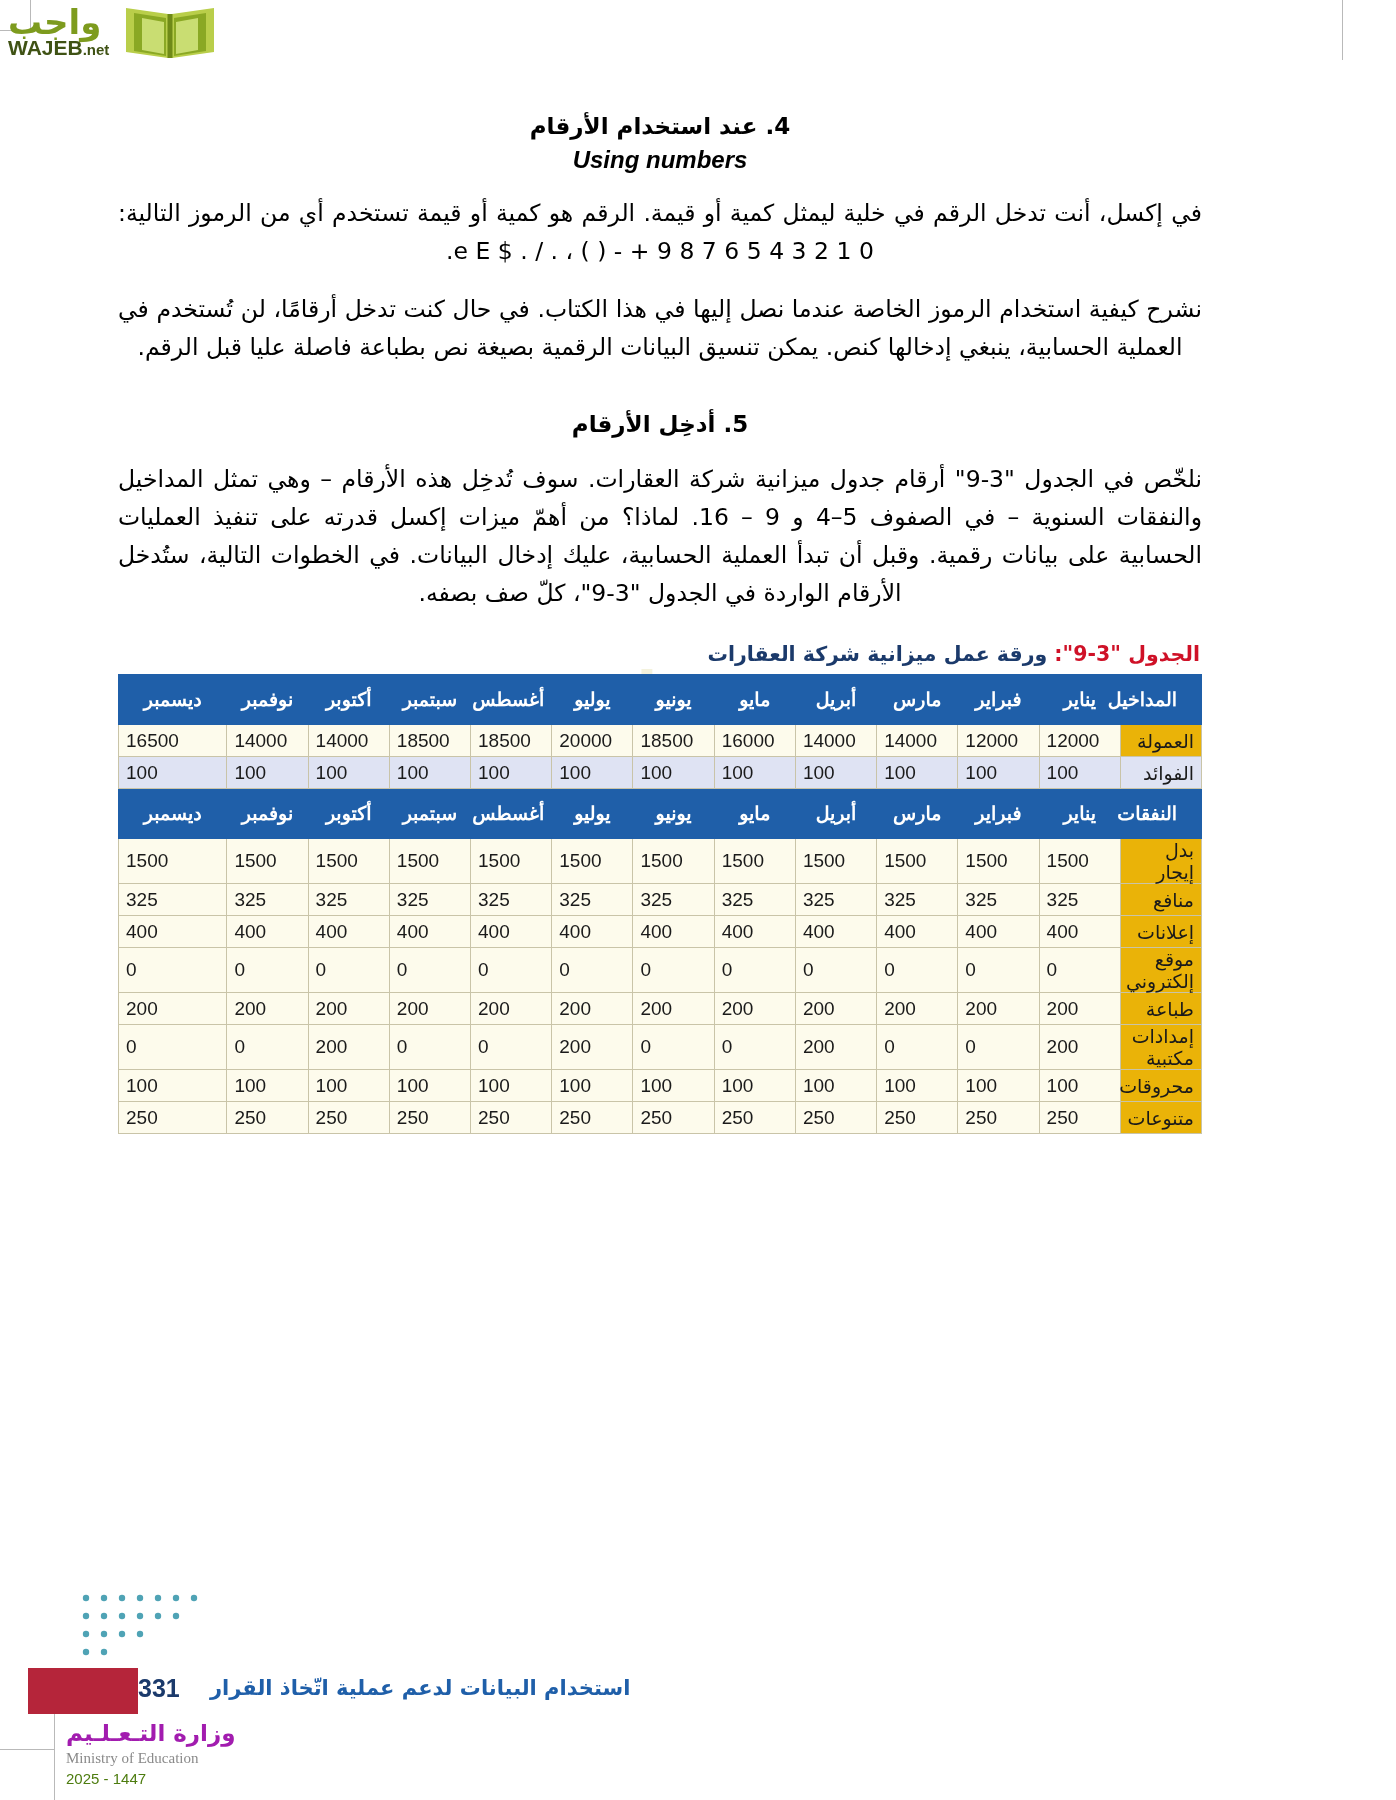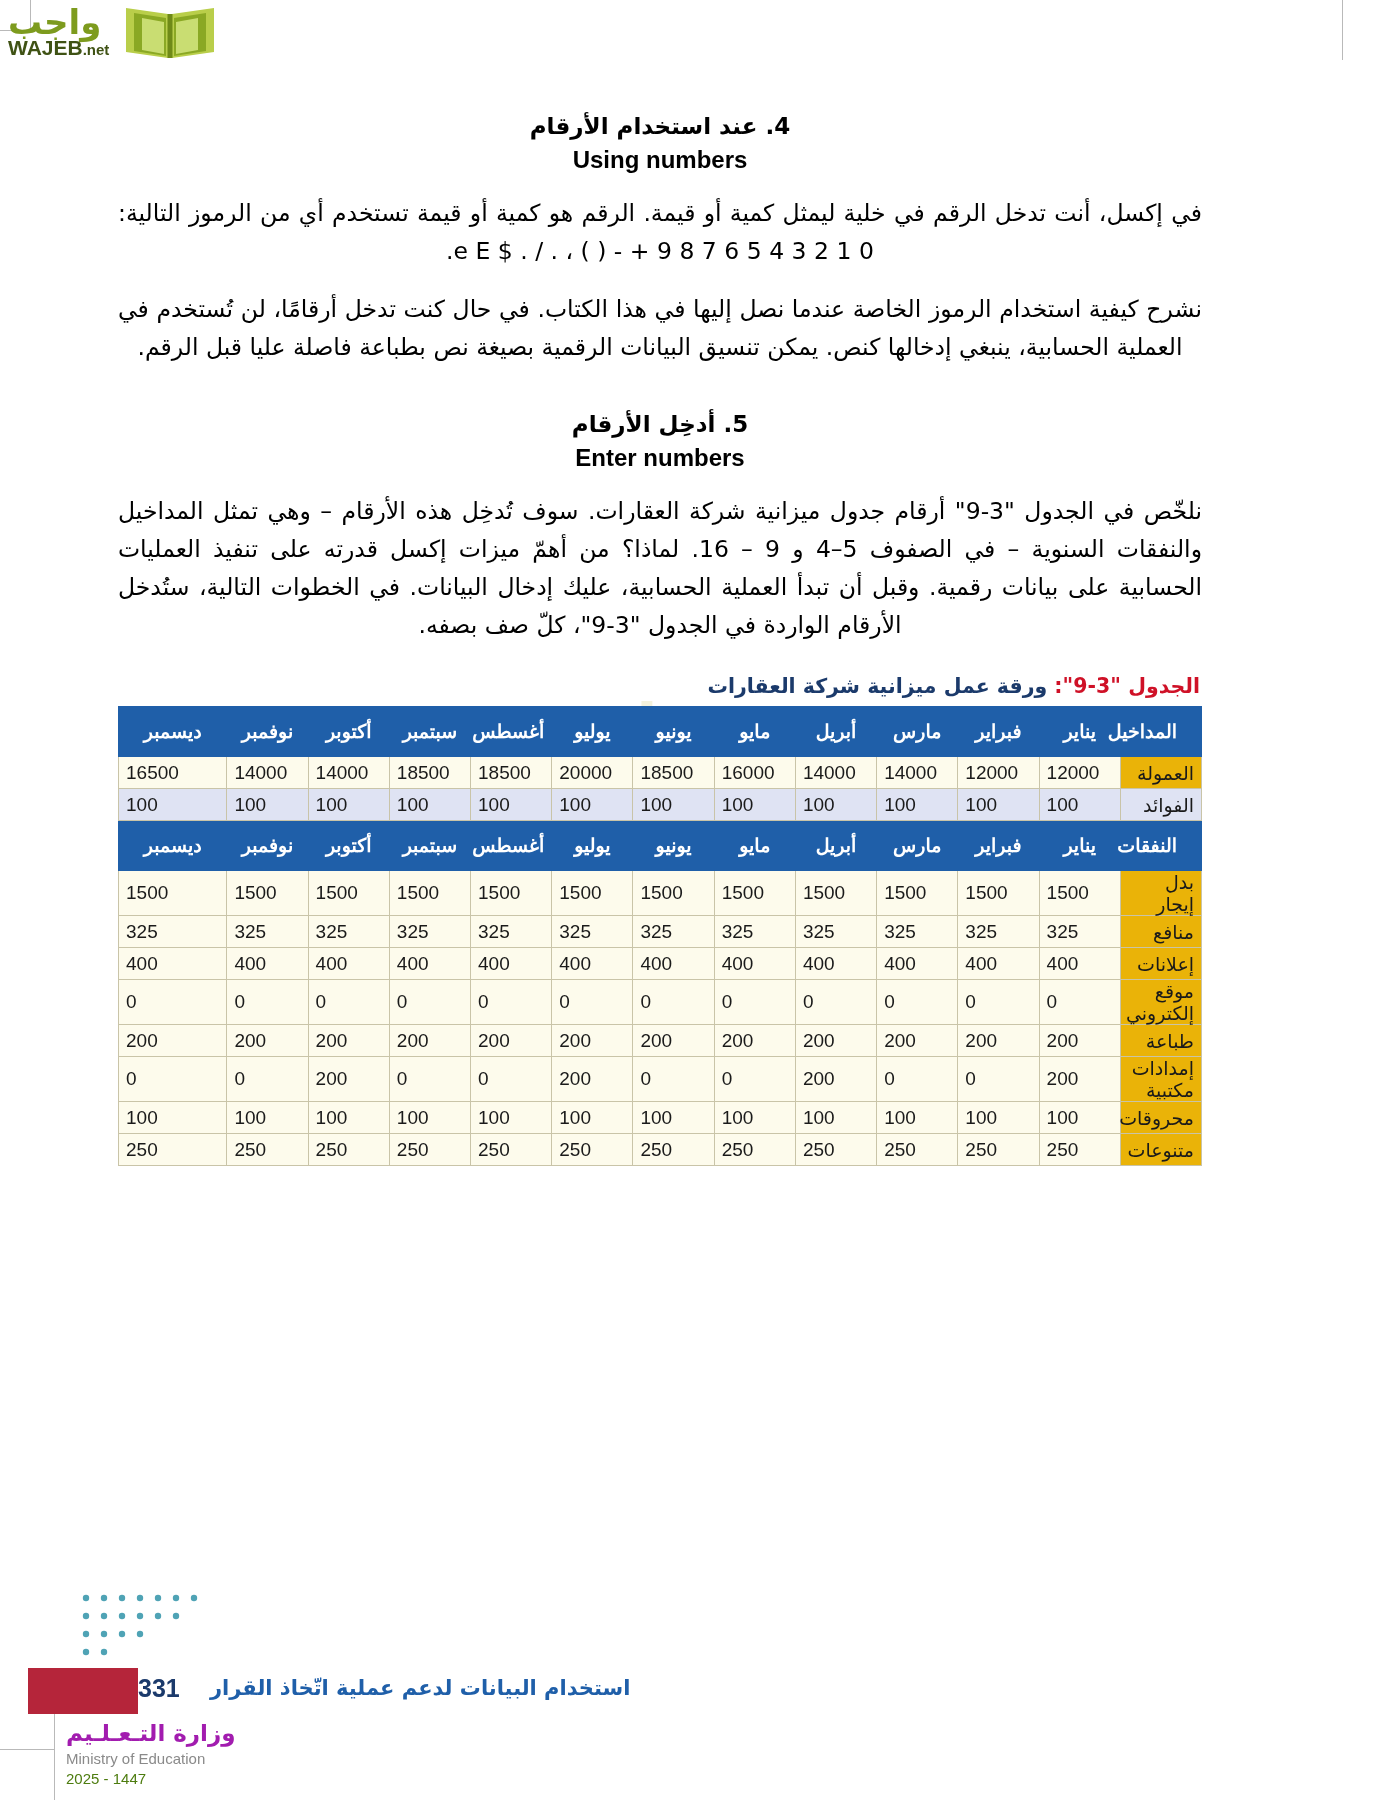--- a/index.html
+++ b/index.html
@@ -57,20 +57,21 @@
     color:#000;
   }
   h3.sec-en{
     margin:4px 0 0 0;
     font-size:24px;
     font-weight:bold;
     text-align:center;
     direction:ltr;
     font-family:"Liberation Sans",sans-serif;
     color:#000;
+    font-style:italic;
   }
   p.body-par{
     margin:20px 0 0 0;
     font-size:23.5px;
     line-height:1.62;
     text-align:justify;
     text-align-last:center;
     color:#000;
   }
   .spacer-lg{height:44px;}
@@ -182,21 +183,21 @@
     direction:rtl;
   }
   #moe-ar{
     position:absolute; left:66px; top:130px;
     font-size:23px; font-weight:bold; color:#a21caf;
     direction:rtl; letter-spacing:2px;
   }
   #moe-en{
     position:absolute; left:66px; top:160px;
     font-size:15px; color:#8a8a8a;
-    direction:ltr; font-family:Liberation Sans, sans-serif;
+    direction:ltr; font-family:Liberation Serif, serif;
   }
   #moe-year{
     position:absolute; left:66px; top:180px;
     font-size:15px; color:#4d7c0f;
     direction:ltr; font-family:Liberation Sans, sans-serif;
   }
 </style>
 </head>
 <body>
 
@@ -223,21 +224,20 @@
 <div id="content">
 
   <h2 class="sec-ar">4. عند استخدام الأرقام</h2>
   <h3 class="sec-en">Using numbers</h3>
   <p class="body-par">في إكسل، أنت تدخل الرقم في خلية ليمثل كمية أو قيمة. الرقم هو كمية أو قيمة تستخدم أي من الرموز التالية: 0 1 2 3 4 5 6 7 8 9 + - ( ) ، . / . $ e E.</p>
   <p class="body-par">نشرح كيفية استخدام الرموز الخاصة عندما نصل إليها في هذا الكتاب. في حال كنت تدخل أرقامًا، لن تُستخدم في العملية الحسابية، ينبغي إدخالها كنص. يمكن تنسيق البيانات الرقمية بصيغة نص بطباعة فاصلة عليا قبل الرقم.</p>
 
   <div class="spacer-lg"></div>
 
   <h2 class="sec-ar">5. أدخِل الأرقام</h2>
-  <h3 class="sec-en">Enter numbers</h3>
   <p class="body-par">نلخّص في الجدول "3-9" أرقام جدول ميزانية شركة العقارات. سوف تُدخِل هذه الأرقام – وهي تمثل المداخيل والنفقات السنوية – في الصفوف 5–4 و 9 – 16. لماذا؟ من أهمّ ميزات إكسل قدرته على تنفيذ العمليات الحسابية على بيانات رقمية. وقبل أن تبدأ العملية الحسابية، عليك إدخال البيانات. في الخطوات التالية، ستُدخل الأرقام الواردة في الجدول "3-9"، كلّ صف بصفه.</p>
 
   <div id="table-caption">
     <span class="red">الجدول</span>
     <span class="red">"3-9"</span><span class="red">:</span>
     <span>ورقة عمل ميزانية شركة العقارات</span>
   </div>
 
   <div id="budget-table-wrap">
     <div id="sheet-watermark">

